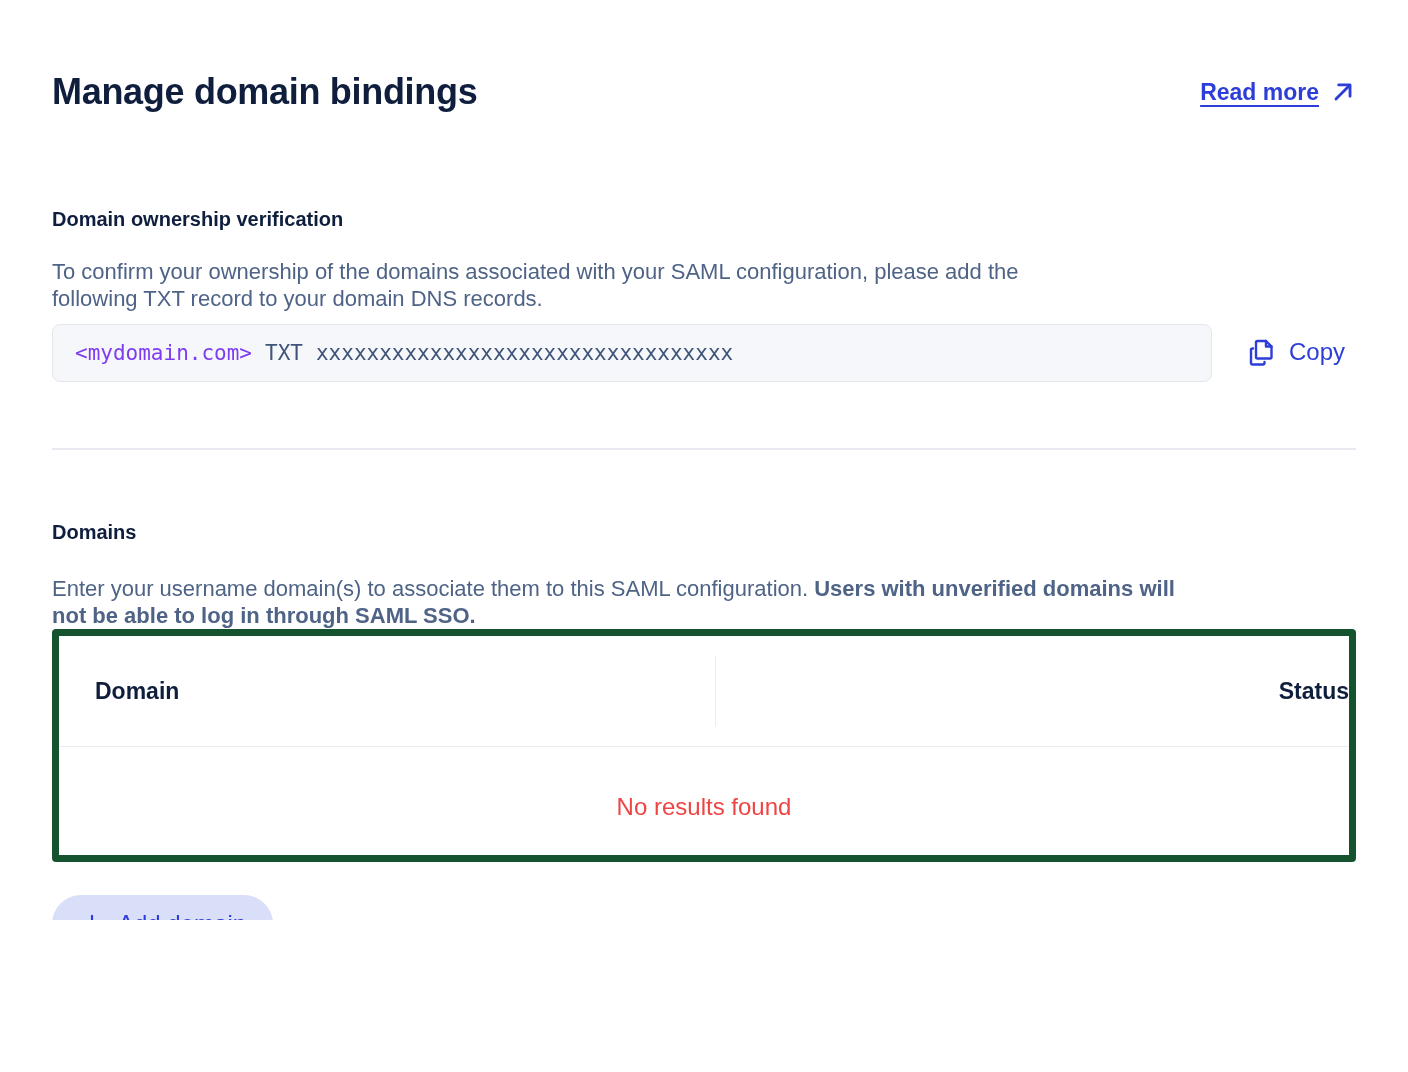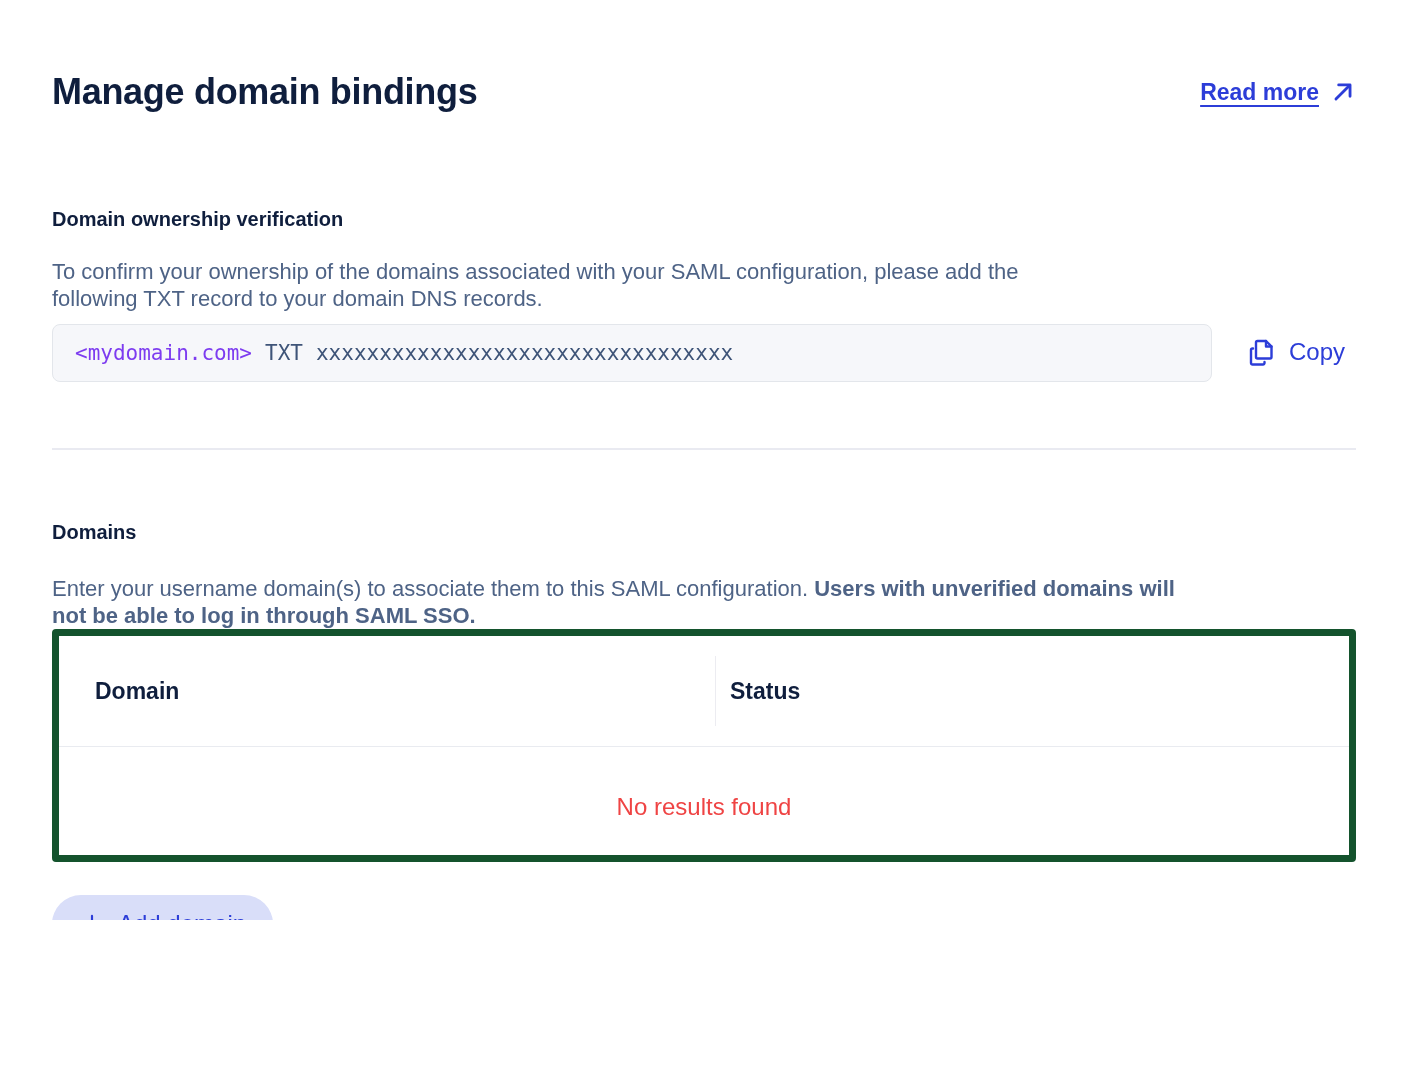--- a/index.html
+++ b/index.html
@@ -115,21 +115,21 @@
     position: relative;
     background: #ffffff;
   }
   .table-header {
     display: flex;
     height: 111px;
     align-items: center;
     border-bottom: 1px solid #e9ebf0;
   }
   .th-domain { width: 656px; padding-left: 36px; }
-  .th-status { flex: 1; padding-left: 15px; }
+  .th-status { flex: 1; padding-left: 15px; text-align: right; }
   .th-label {
     font-size: 23px;
     font-weight: 700;
     color: #0f1e3d;
   }
   .col-separator {
     position: absolute;
     left: 656px;
     top: 20px;
     width: 1px;

